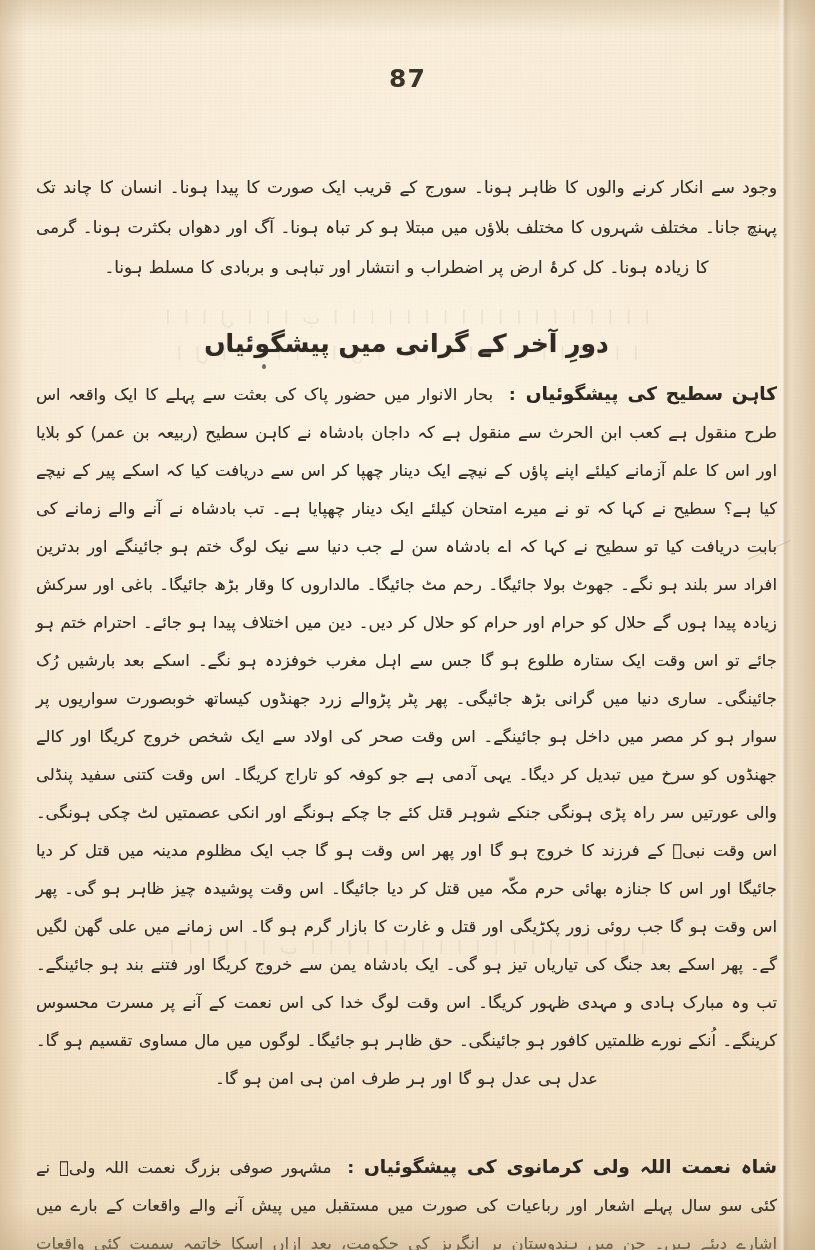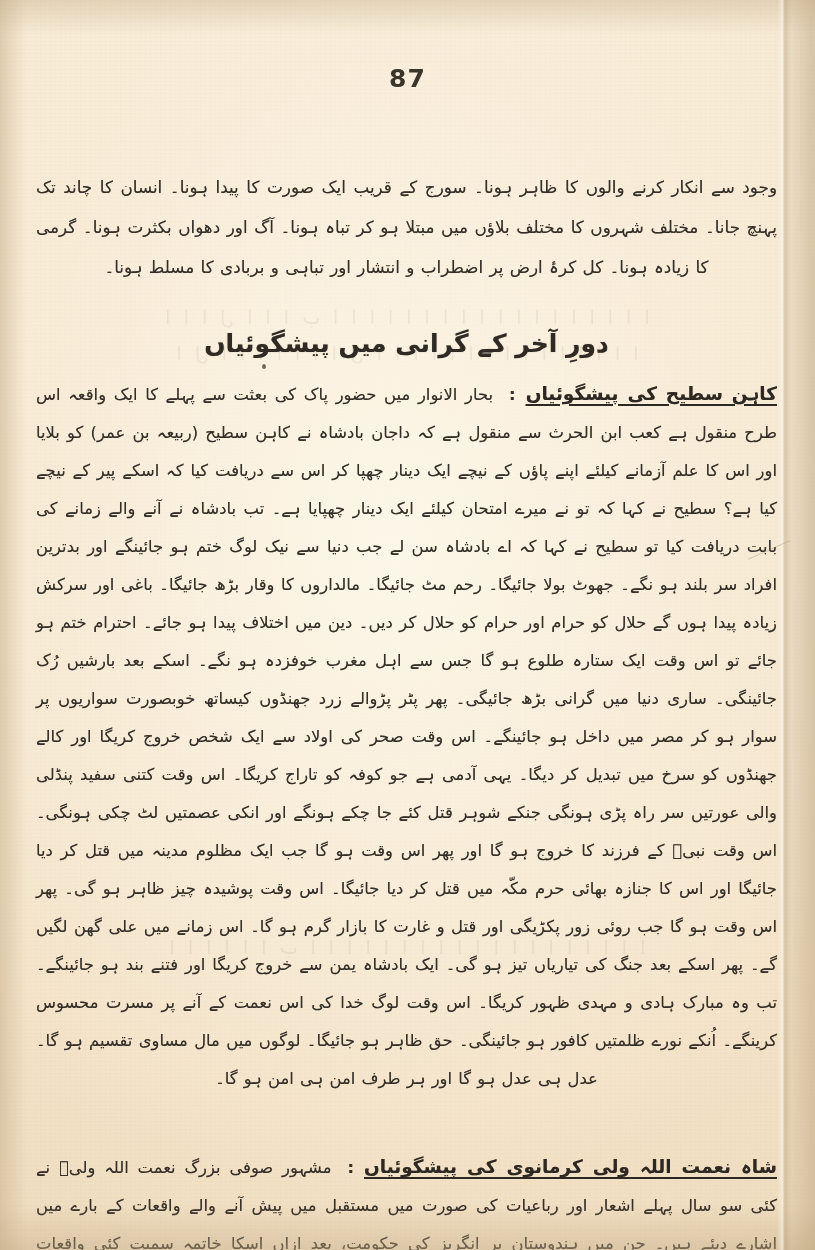--- a/index.html
+++ b/index.html
@@ -160,21 +160,20 @@
     font-size: 16.4px;
     line-height: 38px;
     color: #332e27;
     margin-top: 12px;
     word-spacing: 1px;
     text-shadow: 0 0 0.6px rgba(60,52,40,0.45);
   }
   .section-heading {
     font-size: 18.5px;
     font-weight: 700;
-    text-decoration: underline;
     text-underline-offset: 4px;
     text-decoration-thickness: 1.6px;
     color: #2d2821;
   }
   .section-colon {
     font-weight: 700;
     padding: 0 10px 0 16px;
   }
 
   .spacer-lg { height: 22px; }

